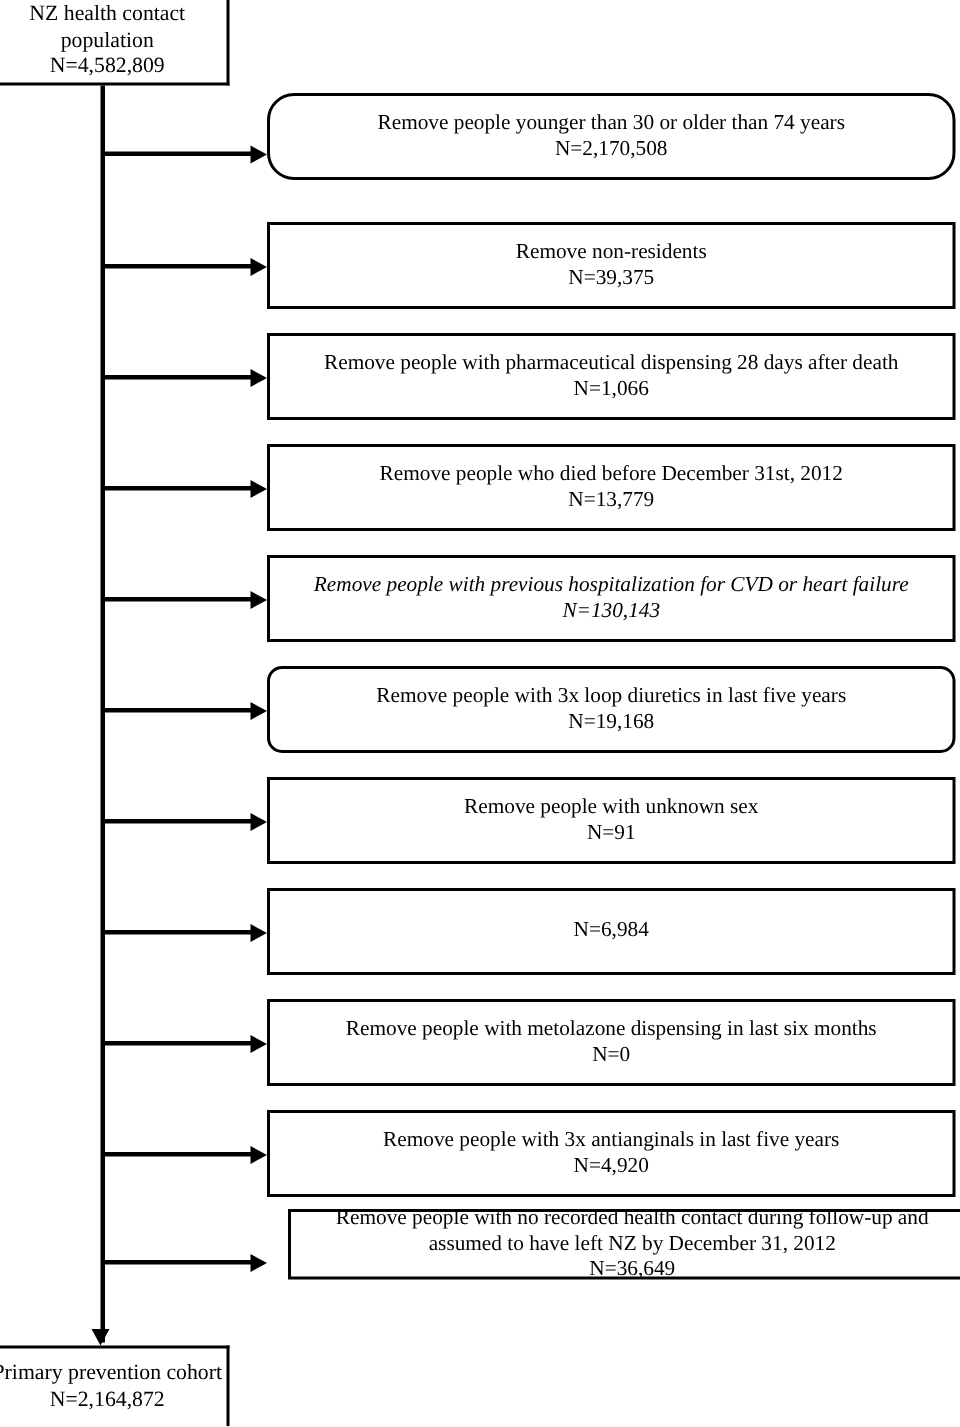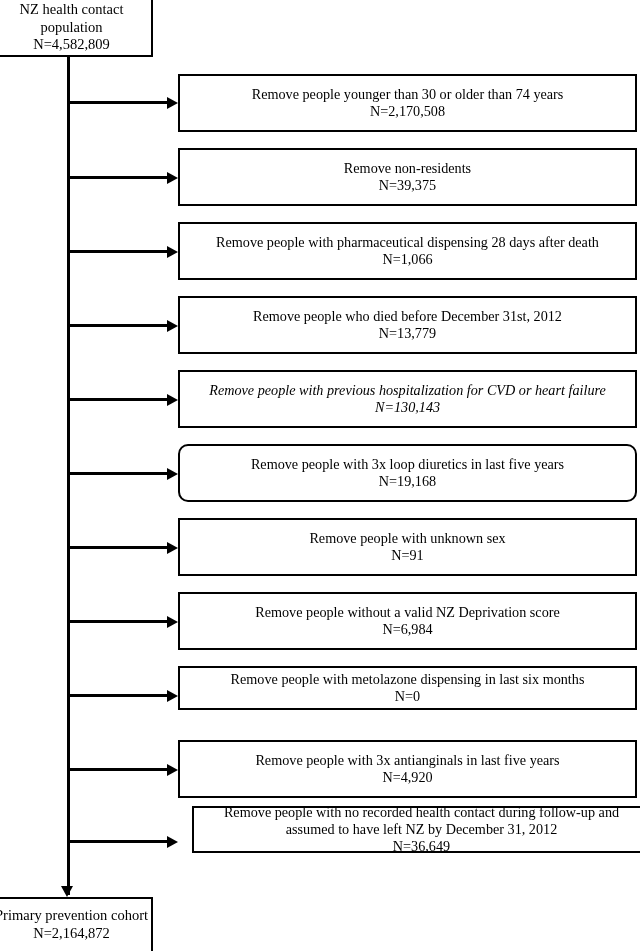--- a/index.html
+++ b/index.html
@@ -114,21 +114,21 @@
     <span class="line">population</span>
     <span class="line">N=4,582,809</span>
   </div>
 
   <div class="spine" style="top:57px; height:838px;"></div>
 
   <div class="arrow-down" style="top:886px;"></div>
 
   <div class="branch" style="top:101px; width:100px;"></div>
   <div class="arrow-right" style="left:167px; top:96.5px;"></div>
-  <div class="node-box exclusion-box" style="top:74px; height:58px;">
+  <div class="node-box exclusion-box" style="top:62px; height:58px;border-radius:18px;">
     <span class="line">Remove people younger than 30 or older than 74 years</span>
     <span class="line">N=2,170,508</span>
   </div>
 
   <div class="branch" style="top:176px; width:100px;"></div>
   <div class="arrow-right" style="left:167px; top:171.5px;"></div>
   <div class="node-box exclusion-box" style="top:148px; height:58px;">
     <span class="line">Remove non-residents</span>
     <span class="line">N=39,375</span>
   </div>
@@ -164,27 +164,26 @@
   <div class="branch" style="top:546px; width:100px;"></div>
   <div class="arrow-right" style="left:167px; top:541.5px;"></div>
   <div class="node-box exclusion-box" style="top:518px; height:58px;">
     <span class="line">Remove people with unknown sex</span>
     <span class="line">N=91</span>
   </div>
 
   <div class="branch" style="top:620px; width:100px;"></div>
   <div class="arrow-right" style="left:167px; top:615.5px;"></div>
   <div class="node-box exclusion-box" style="top:592px; height:58px;">
-    <span class="line">Remove people without a valid NZ Deprivation score</span>
     <span class="line">N=6,984</span>
   </div>
 
   <div class="branch" style="top:694px; width:100px;"></div>
   <div class="arrow-right" style="left:167px; top:689.5px;"></div>
-  <div class="node-box exclusion-box" style="top:666px; height:44px;">
+  <div class="node-box exclusion-box" style="top:666px; height:58px;">
     <span class="line">Remove people with metolazone dispensing in last six months</span>
     <span class="line">N=0</span>
   </div>
 
   <div class="branch" style="top:768px; width:100px;"></div>
   <div class="arrow-right" style="left:167px; top:763.5px;"></div>
   <div class="node-box exclusion-box" style="top:740px; height:58px;">
     <span class="line">Remove people with 3x antianginals in last five years</span>
     <span class="line">N=4,920</span>
   </div>

